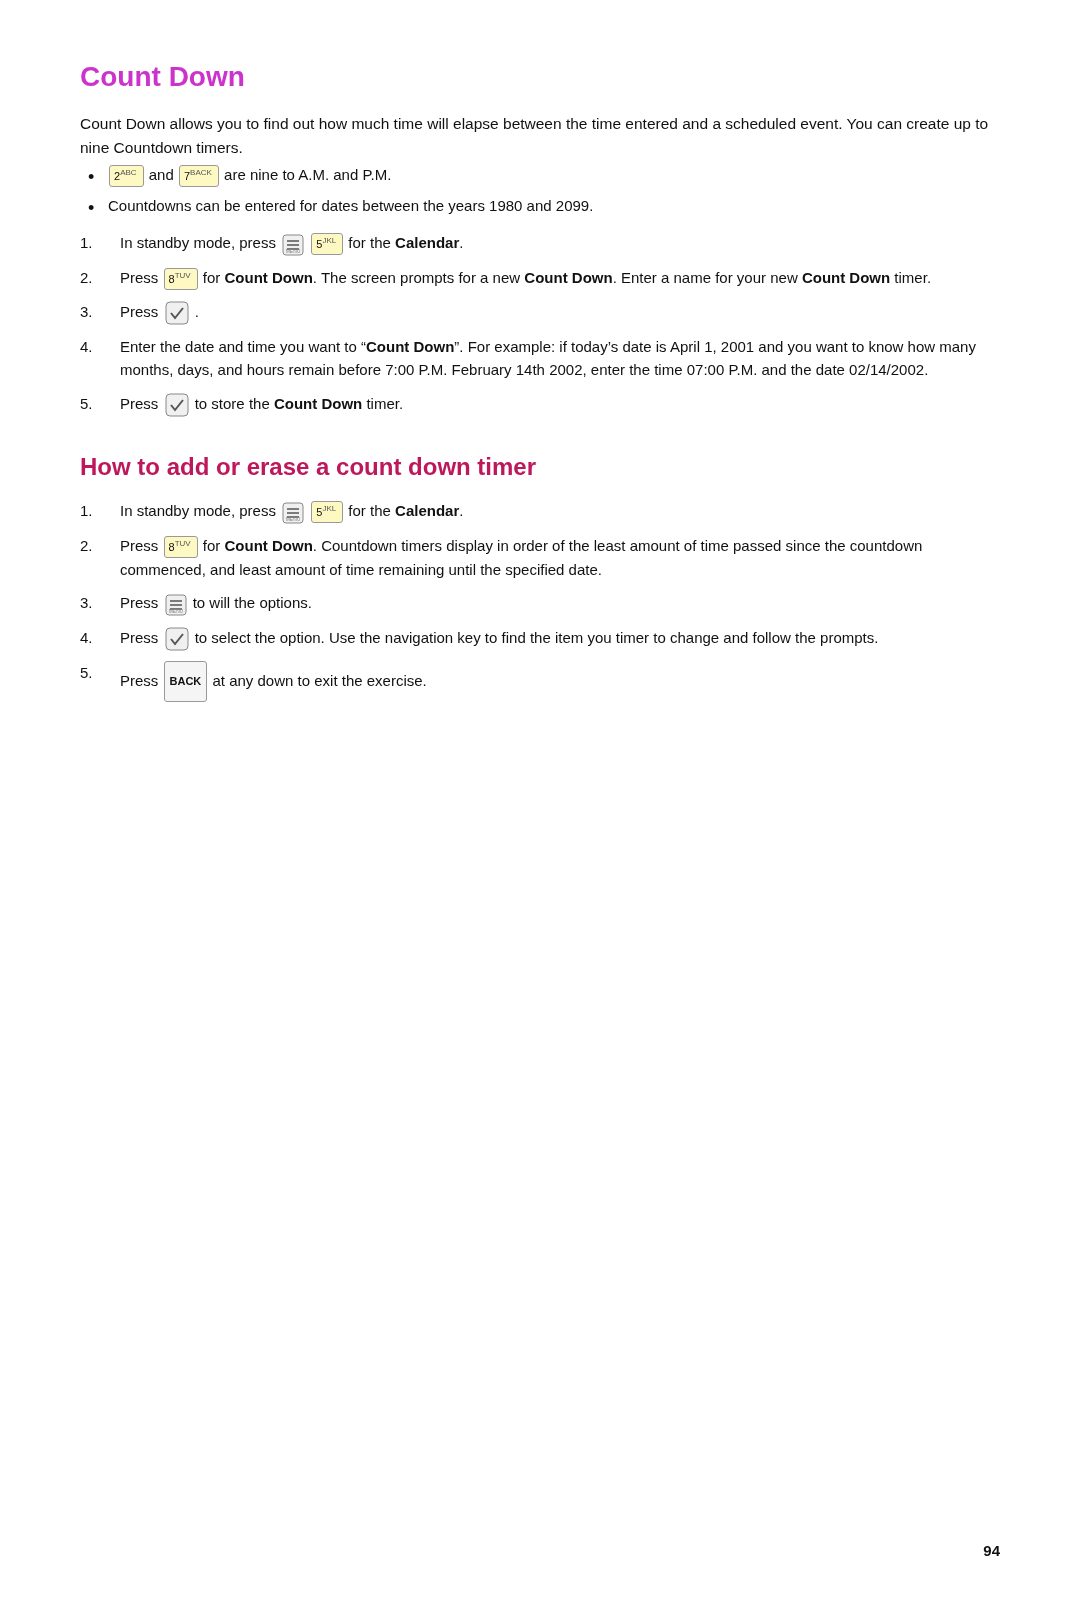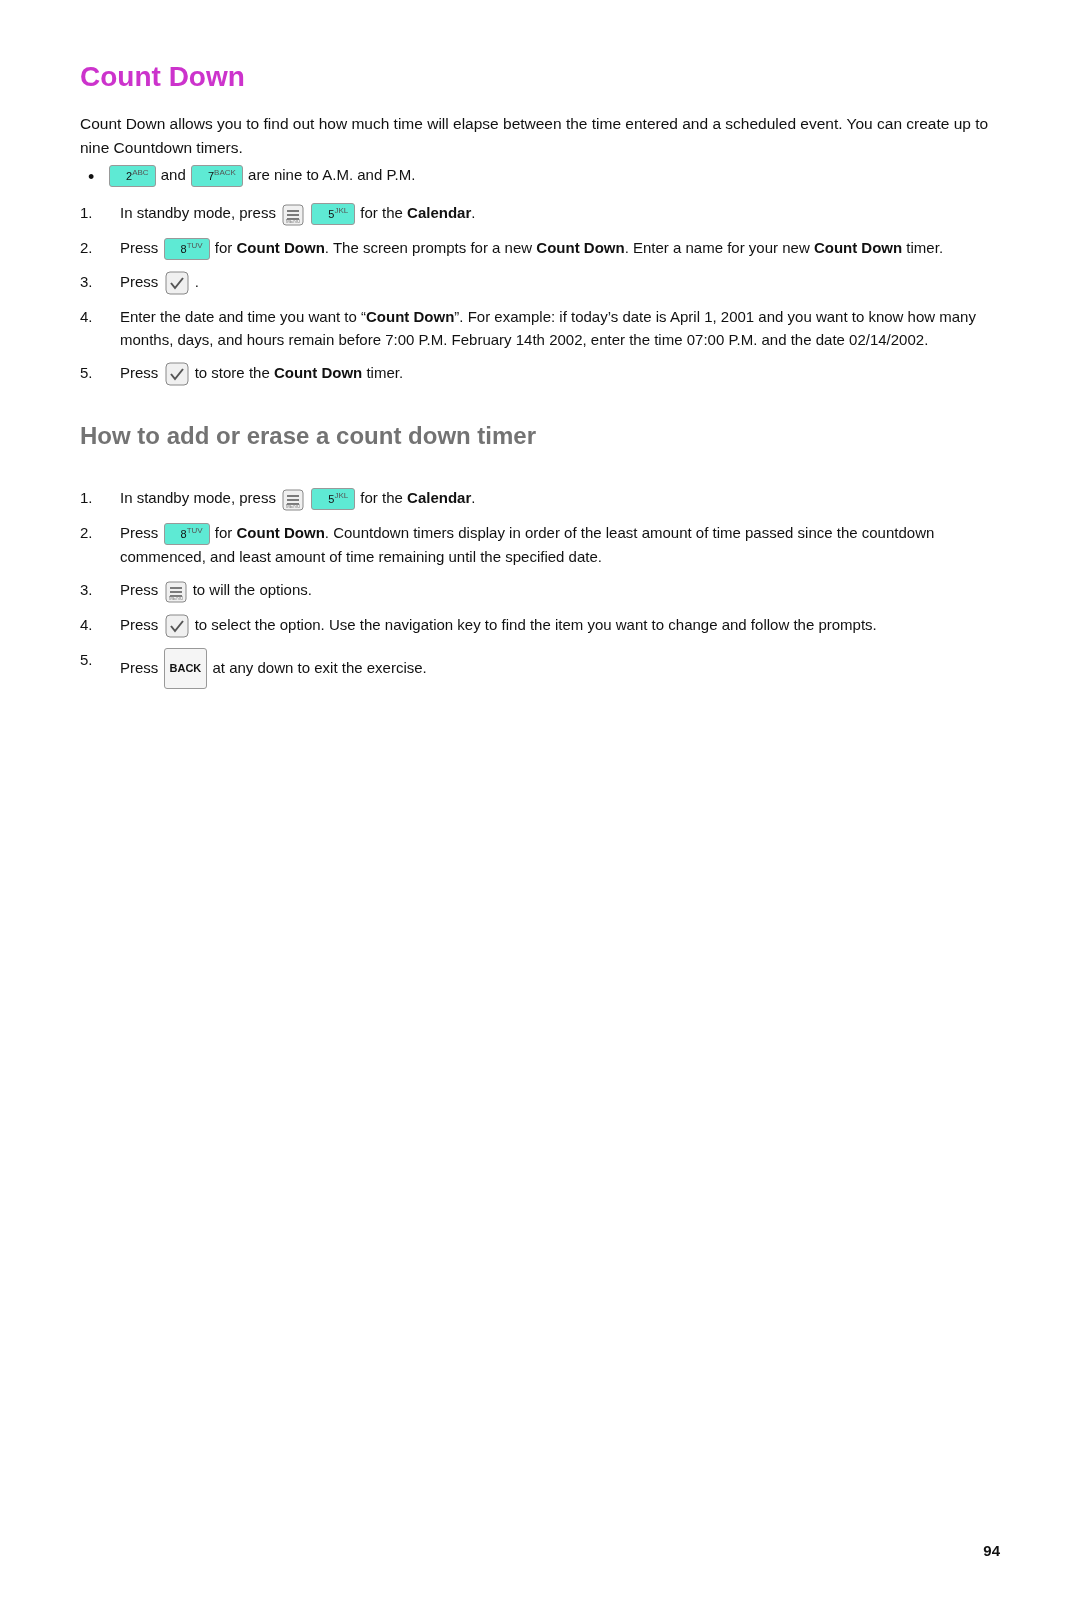--- a/index.html
+++ b/index.html
@@ -14,24 +14,24 @@
       line-height: 1.5;
     }
     h1.section-title {
       color: #cc33cc;
       font-size: 28px;
       font-weight: bold;
       margin-bottom: 14px;
       font-family: Arial, sans-serif;
     }
     h2.section-title {
-      color: #737373;
+      color: #be185d;
       font-size: 24px;
       font-weight: bold;
-      margin-bottom: 32px;
+      margin-bottom: 14px;
       margin-top: 32px;
       font-family: Arial, sans-serif;
     }
     p.intro {
       font-family: Arial, sans-serif;
       font-size: 15.5px;
       margin-bottom: 4px;
       line-height: 1.55;
     }
     ul.bullets {
@@ -83,23 +83,23 @@
       margin: 0 2px;
       position: relative;
     }
     .key-menu svg {
       vertical-align: middle;
     }
     
     .phone-key {
       display: inline-block;
       border: 1px solid #999;
-      background: #5eead4;
+      background: #fef9c3;
       border-radius: 3px;
-      padding: 1px 6px 1px 16px;
+      padding: 1px 6px 1px 4px;
       font-size: 11px;
       font-family: Arial, sans-serif;
       color: #111;
       vertical-align: middle;
       margin: 0 1px;
       position: relative;
     }
     .phone-key sup {
       font-size: 8px;
       color: #555;
@@ -145,20 +145,23 @@
 <p class="intro">Count Down allows you to find out how much time will elapse between the time entered and a scheduled event. You can create up to nine Countdown timers.</p>
 
 <ul class="bullets">
   <li>
     
     <span class="phone-key"><span>2</span><sup>ABC</sup></span>
     <span> and </span>
     
     <span class="phone-key"><span>7</span><sup>BACK</sup></span>
     <span> are nine to A.M. and P.M.</span>
+  </li>
+  <li>
+    <span>Countdowns can be entered for dates between the years 1980 and 2099.</span>
   </li>
 </ul>
 
 <ol class="steps">
 
   <li>
     <span class="step-num">1.</span>
     <span>In standby mode, press </span>
     
     <span class="key-menu">
@@ -259,21 +262,21 @@
 
   <li>
     <span class="step-num">4.</span>
     <span>Press </span>
     <span class="action-key">
       <svg width="24" height="24" viewBox="0 0 24 24">
         <rect x="1" y="1" width="22" height="22" rx="4" ry="4" fill="#f0f0f0" stroke="#888" stroke-width="1"></rect>
         <polyline points="6,12 10,17 18,7" fill="none" stroke="#555" stroke-width="2"></polyline>
       </svg>
     </span>
-    <span> to select the option. Use the navigation key to find the item you want to change and follow the prompts.</span>
+    <span> to select the option. Use the navigation key to find the item you timer to change and follow the prompts.</span>
   </li>
 
   <li>
     <span class="step-num">5.</span>
     <span>Press</span>
     <span class="back-key">BACK</span>
     <span> at any down to exit the exercise.</span>
   </li>
 </ol>
 

